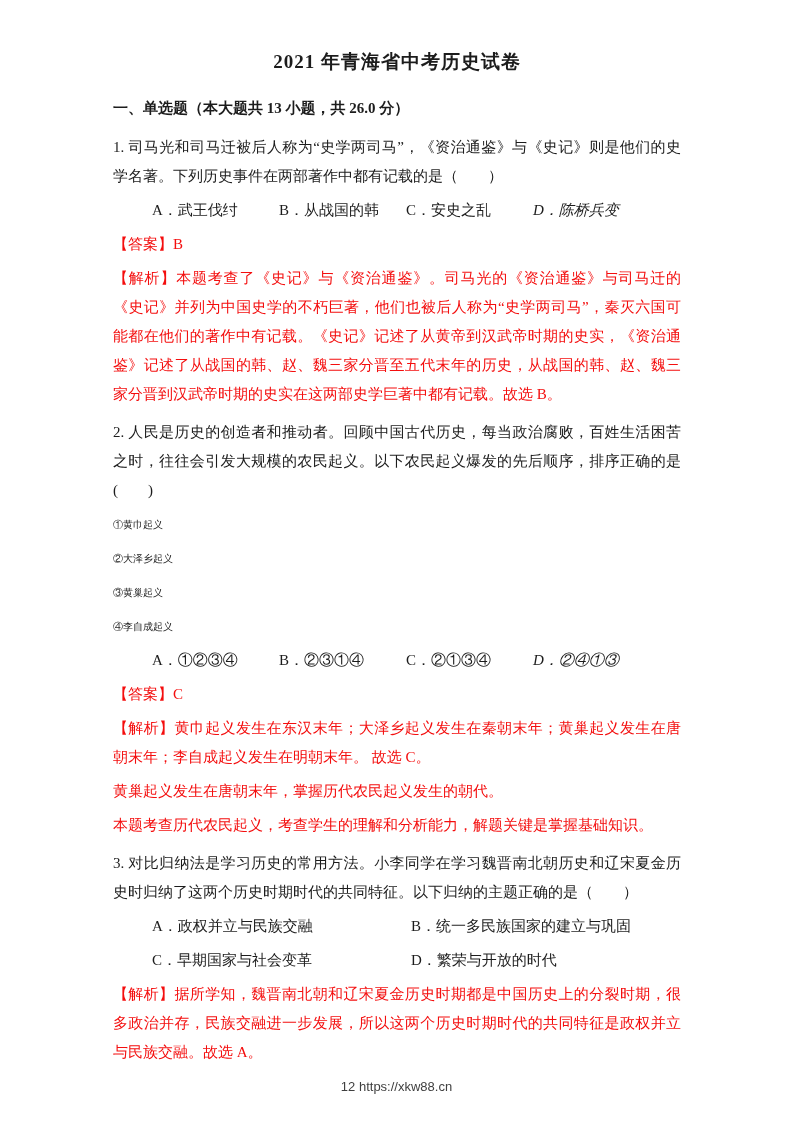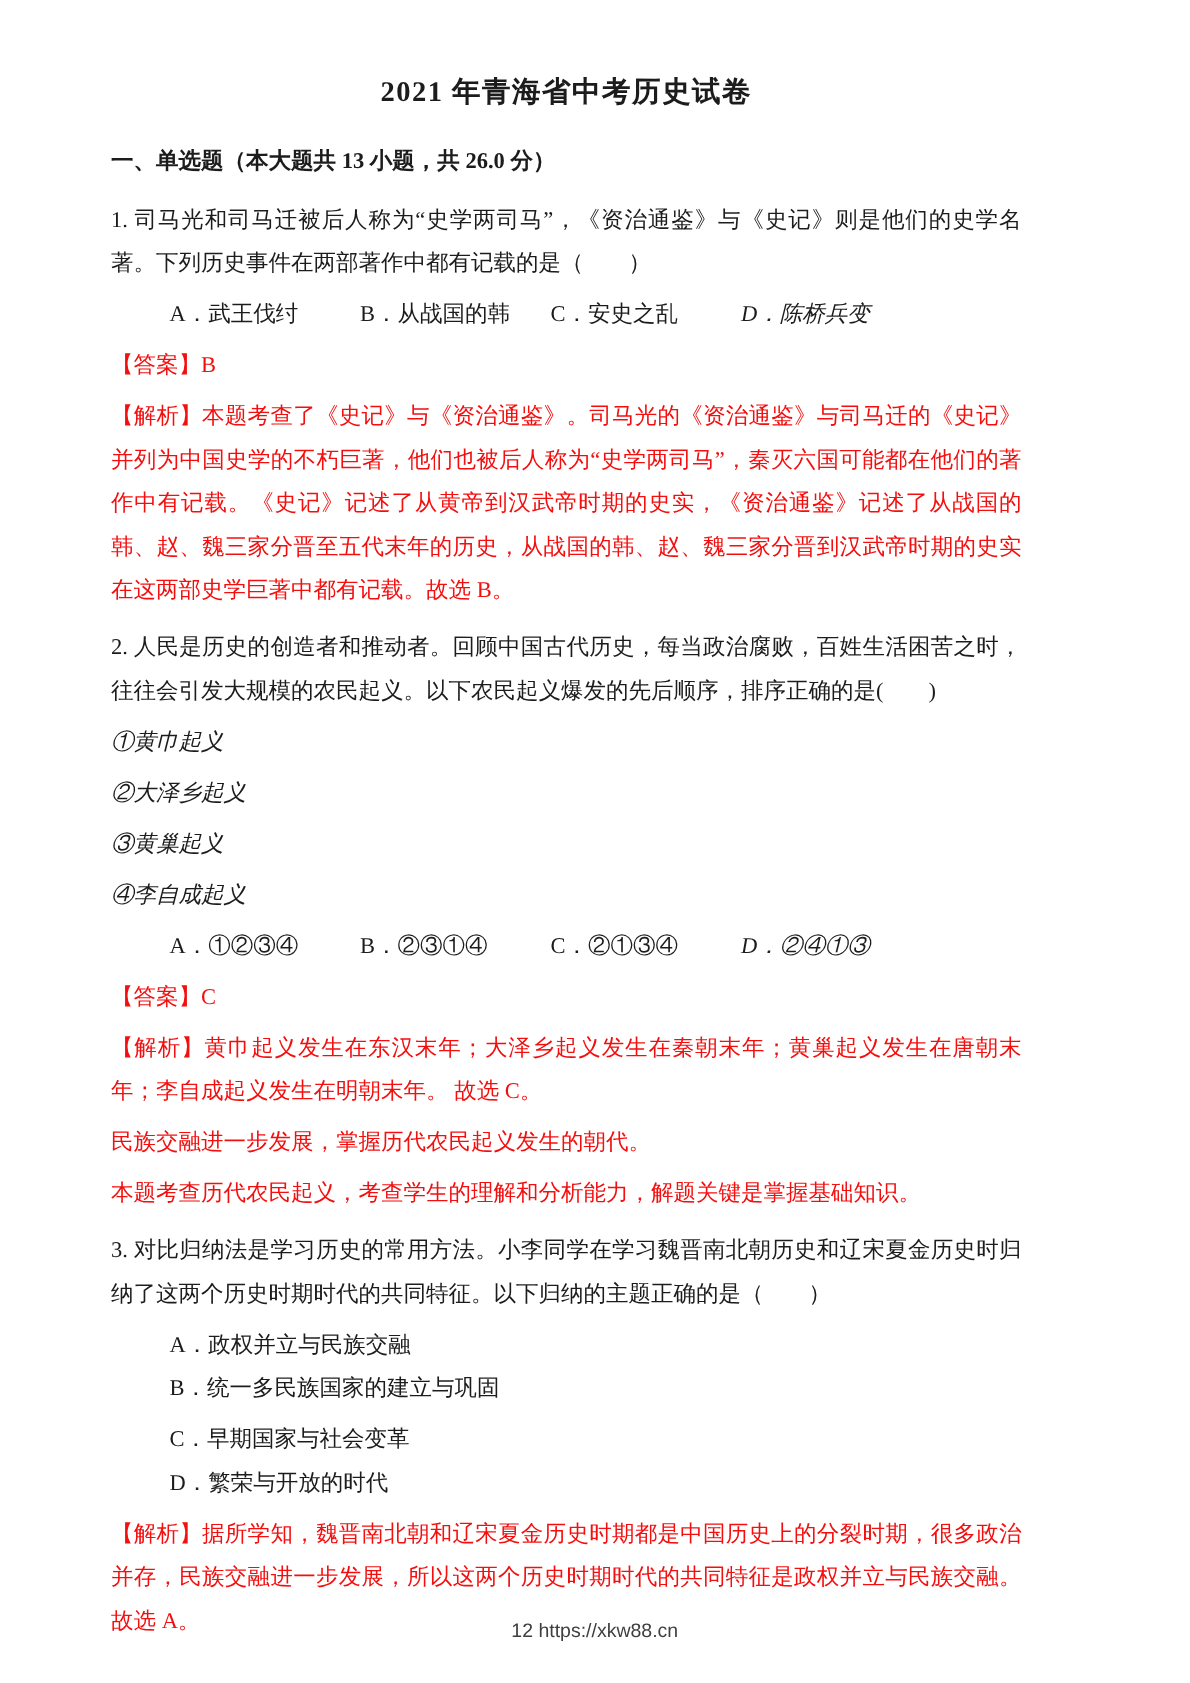--- a/index.html
+++ b/index.html
@@ -11,21 +11,21 @@
   html,body{background:#ffffff;}
   body{
     width:793px;height:1122px;
     font-family:"Liberation Serif","DejaVu Serif",serif;
     color:var(--text);
     position:relative;
     overflow:hidden;
   }
   .page{
     width:793px;height:1122px;
-    padding:48px 112px 0 74px;
+    padding:48px 112px 0 113px;
     position:relative;
   }
   .title{
     text-align:center;
     font-size:19px;
     font-weight:bold;
     line-height:28px;
     margin-bottom:18px;
     letter-spacing:1px;
   }
@@ -35,41 +35,39 @@
     line-height:29px;
     margin-bottom:10px;
   }
   .para{
     font-size:15px;
     line-height:29px;
     text-align:justify;
     margin-bottom:5px;
   }
   .list-line{
-    font-size:15px;
+    font-size:10px;
     line-height:29px;
     margin-bottom:5px;
-    font-style:italic;
   }
   .options-row{
     display:flex;
     padding-left:39px;
     font-size:15px;
     line-height:29px;
     margin-bottom:5px;
   }
   .options-row .opt{width:127px;}
   .options-row .opt:last-child{width:auto;font-style:italic;}
   .options-grid-row{
     display:flex;
     padding-left:39px;
     font-size:15px;
     line-height:29px;
     margin-bottom:5px;
-    flex-direction:column;
   }
   .options-grid-row .opt-wide{width:259px;}
   .red{color:var(--red);}
   .question{margin-bottom:4px;}
   .question .last-block{margin-bottom:9px;}
   .footer{
     position:absolute;
     left:0;right:0;
     bottom:28px;
     text-align:center;
@@ -106,21 +104,21 @@
     <p class="list-line">③黄巢起义</p>
     <p class="list-line">④李自成起义</p>
     <div class="options-row">
       <span class="opt">A．①②③④</span>
       <span class="opt">B．②③①④</span>
       <span class="opt">C．②①③④</span>
       <span class="opt">D．②④①③</span>
     </div>
     <p class="para red">【答案】C</p>
     <p class="para red">【解析】黄巾起义发生在东汉末年；大泽乡起义发生在秦朝末年；黄巢起义发生在唐朝末年；李自成起义发生在明朝末年。  故选 C。</p>
-    <p class="para red">民族交融进一步发展，掌握历代农民起义发生的朝代。</p>
+    <p class="para red">黄巢起义发生在唐朝末年，掌握历代农民起义发生的朝代。</p>
     <p class="para red last-block">本题考查历代农民起义，考查学生的理解和分析能力，解题关键是掌握基础知识。</p>
   </section>
 
   <section class="question">
     <p class="para">3. 对比归纳法是学习历史的常用方法。小李同学在学习魏晋南北朝历史和辽宋夏金历史时归纳了这两个历史时期时代的共同特征。以下归纳的主题正确的是（　　）</p>
     <div class="options-grid-row">
       <span class="opt-wide">A．政权并立与民族交融</span>
       <span>B．统一多民族国家的建立与巩固</span>
     </div>
     <div class="options-grid-row">

